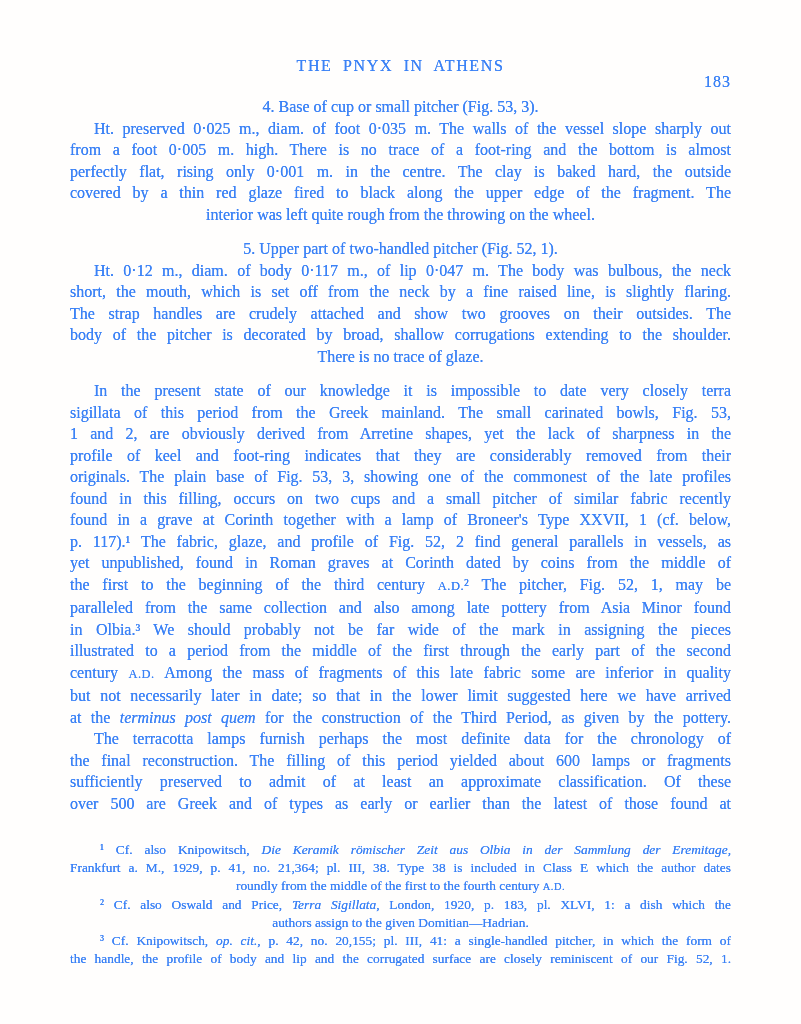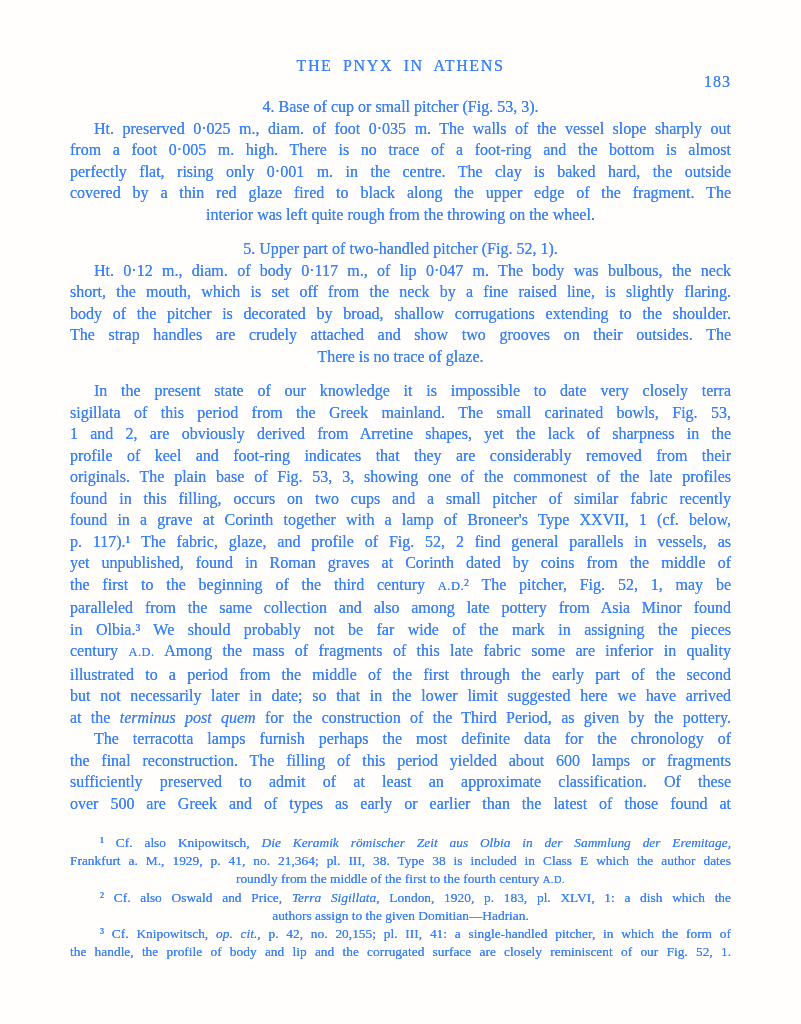--- a/index.html
+++ b/index.html
@@ -33,21 +33,21 @@
     width:661px;
     font-size:16px;
     line-height:21.5px;
   }
   .block{margin:0;}
   .block.gapped{margin-top:13px;}
   .line{text-align:center;}
   .line.j{text-align:justify;text-align-last:justify;}
   .line.ind{padding-left:24px;}
   .footnotes{
-    margin:20px 70px 0 70px;
+    margin:27px 70px 0 70px;
     width:661px;
     font-size:13.4px;
     line-height:18px;
   }
   .footnotes .line.ind{padding-left:30px;}
   .seg{font-style:normal;}
   .seg.i{font-style:italic;}
   .seg.sc{font-size:0.78em;letter-spacing:0.5px;}
 </style>
 </head>
@@ -69,39 +69,39 @@
         <div class="line j"><span class="seg">perfectly flat, rising only 0·001 m. in the centre. The clay is baked hard, the outside</span></div>
         <div class="line j"><span class="seg">covered by a thin red glaze fired to black along the upper edge of the fragment. The</span></div>
         <div class="line"><span class="seg">interior was left quite rough from the throwing on the wheel.</span></div>
       </div>
       <div class="block heading gapped">
         <div class="line"><span class="seg">5. Upper part of two-handled pitcher (Fig. 52, 1).</span></div>
       </div>
       <div class="block paragraph">
         <div class="line j ind"><span class="seg">Ht. 0·12 m., diam. of body 0·117 m., of lip 0·047 m. The body was bulbous, the neck</span></div>
         <div class="line j"><span class="seg">short, the mouth, which is set off from the neck by a fine raised line, is slightly flaring.</span></div>
+        <div class="line j"><span class="seg">The strap handles are crudely attached and show two grooves on their outsides. The</span></div>
         <div class="line j"><span class="seg">body of the pitcher is decorated by broad, shallow corrugations extending to the shoulder.</span></div>
-        <div class="line j"><span class="seg">The strap handles are crudely attached and show two grooves on their outsides. The</span></div>
         <div class="line"><span class="seg">There is no trace of glaze.</span></div>
       </div>
       <div class="block paragraph gapped">
         <div class="line j ind"><span class="seg">In the present state of our knowledge it is impossible to date very closely terra</span></div>
         <div class="line j"><span class="seg">sigillata of this period from the Greek mainland. The small carinated bowls, Fig. 53,</span></div>
         <div class="line j"><span class="seg">1 and 2, are obviously derived from Arretine shapes, yet the lack of sharpness in the</span></div>
         <div class="line j"><span class="seg">profile of keel and foot-ring indicates that they are considerably removed from their</span></div>
         <div class="line j"><span class="seg">originals. The plain base of Fig. 53, 3, showing one of the commonest of the late profiles</span></div>
         <div class="line j"><span class="seg">found in this filling, occurs on two cups and a small pitcher of similar fabric recently</span></div>
         <div class="line j"><span class="seg">found in a grave at Corinth together with a lamp of Broneer's Type XXVII, 1 (cf. below,</span></div>
         <div class="line j"><span class="seg">p. 117).¹ The fabric, glaze, and profile of Fig. 52, 2 find general parallels in vessels, as</span></div>
         <div class="line j"><span class="seg">yet unpublished, found in Roman graves at Corinth dated by coins from the middle of</span></div>
         <div class="line j"><span class="seg">the first to the beginning of the third century </span><span class="seg sc">A.D.</span><span class="seg">² The pitcher, Fig. 52, 1, may be</span></div>
         <div class="line j"><span class="seg">paralleled from the same collection and also among late pottery from Asia Minor found</span></div>
         <div class="line j"><span class="seg">in Olbia.³ We should probably not be far wide of the mark in assigning the pieces</span></div>
+        <div class="line j"><span class="seg">illustrated to a period from the middle of the first through the early part of the second</span></div>
         <div class="line j"><span class="seg">century </span><span class="seg sc">A.D.</span><span class="seg"> Among the mass of fragments of this late fabric some are inferior in quality</span></div>
-        <div class="line j"><span class="seg">illustrated to a period from the middle of the first through the early part of the second</span></div>
         <div class="line j"><span class="seg">but not necessarily later in date; so that in the lower limit suggested here we have arrived</span></div>
         <div class="line j"><span class="seg">at the </span><span class="seg i">terminus post quem</span><span class="seg"> for the construction of the Third Period, as given by the pottery.</span></div>
       </div>
       <div class="block paragraph">
         <div class="line j ind"><span class="seg">The terracotta lamps furnish perhaps the most definite data for the chronology of</span></div>
         <div class="line j"><span class="seg">the final reconstruction. The filling of this period yielded about 600 lamps or fragments</span></div>
         <div class="line j"><span class="seg">sufficiently preserved to admit of at least an approximate classification. Of these</span></div>
         <div class="line j"><span class="seg">over 500 are Greek and of types as early or earlier than the latest of those found at</span></div>
       </div>
     </main>

